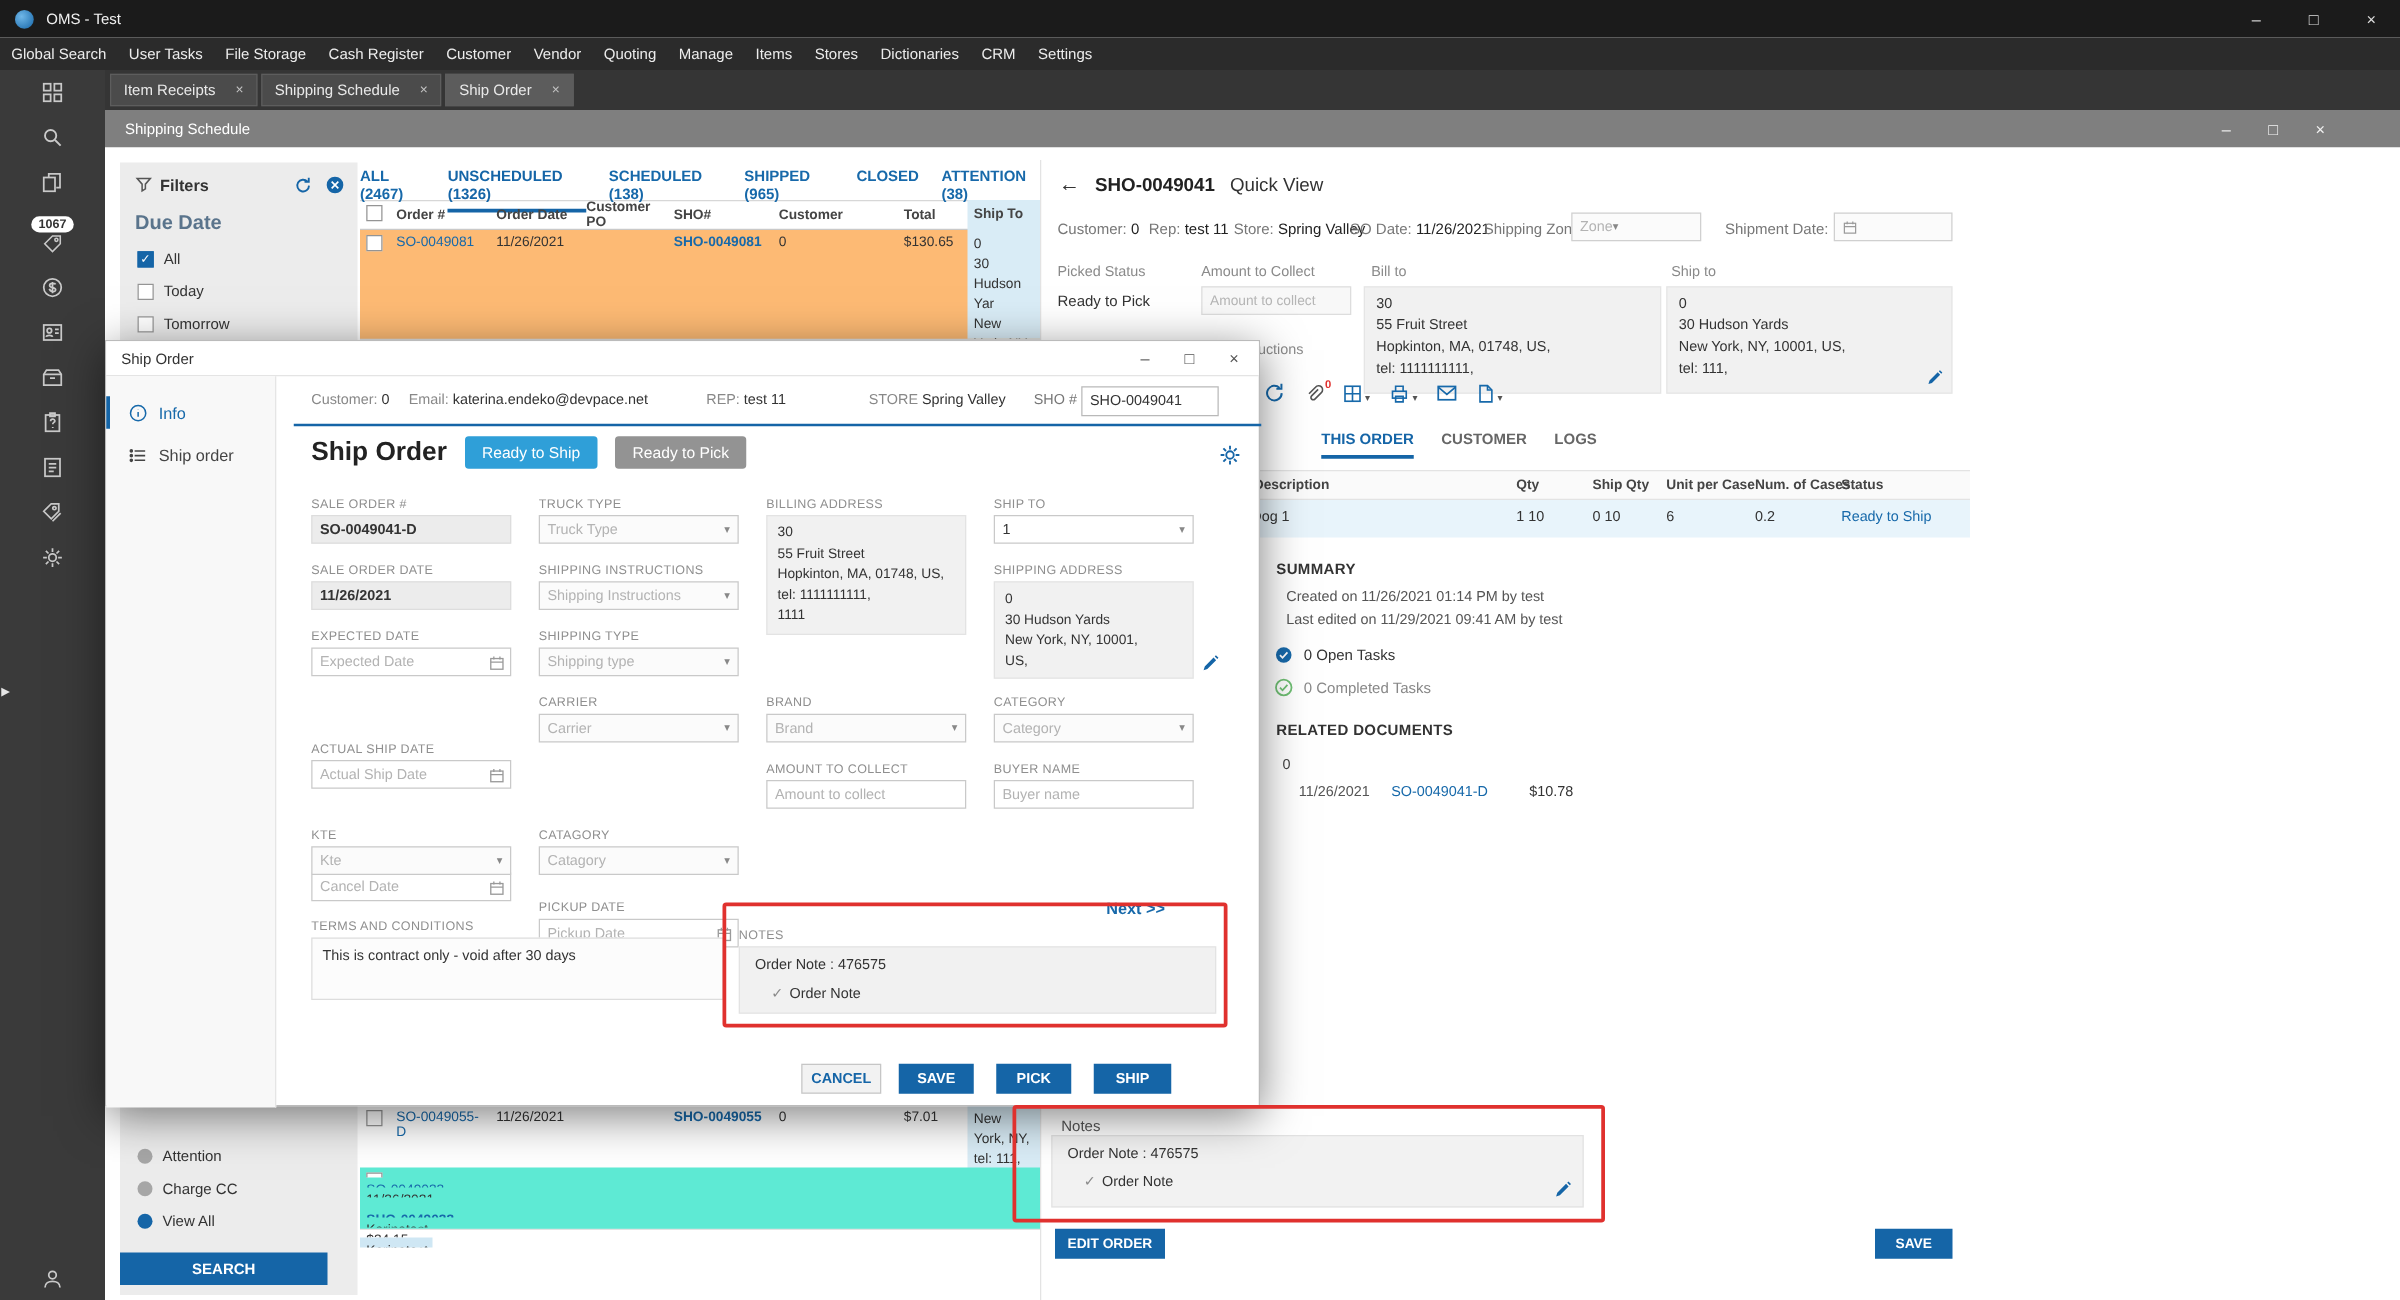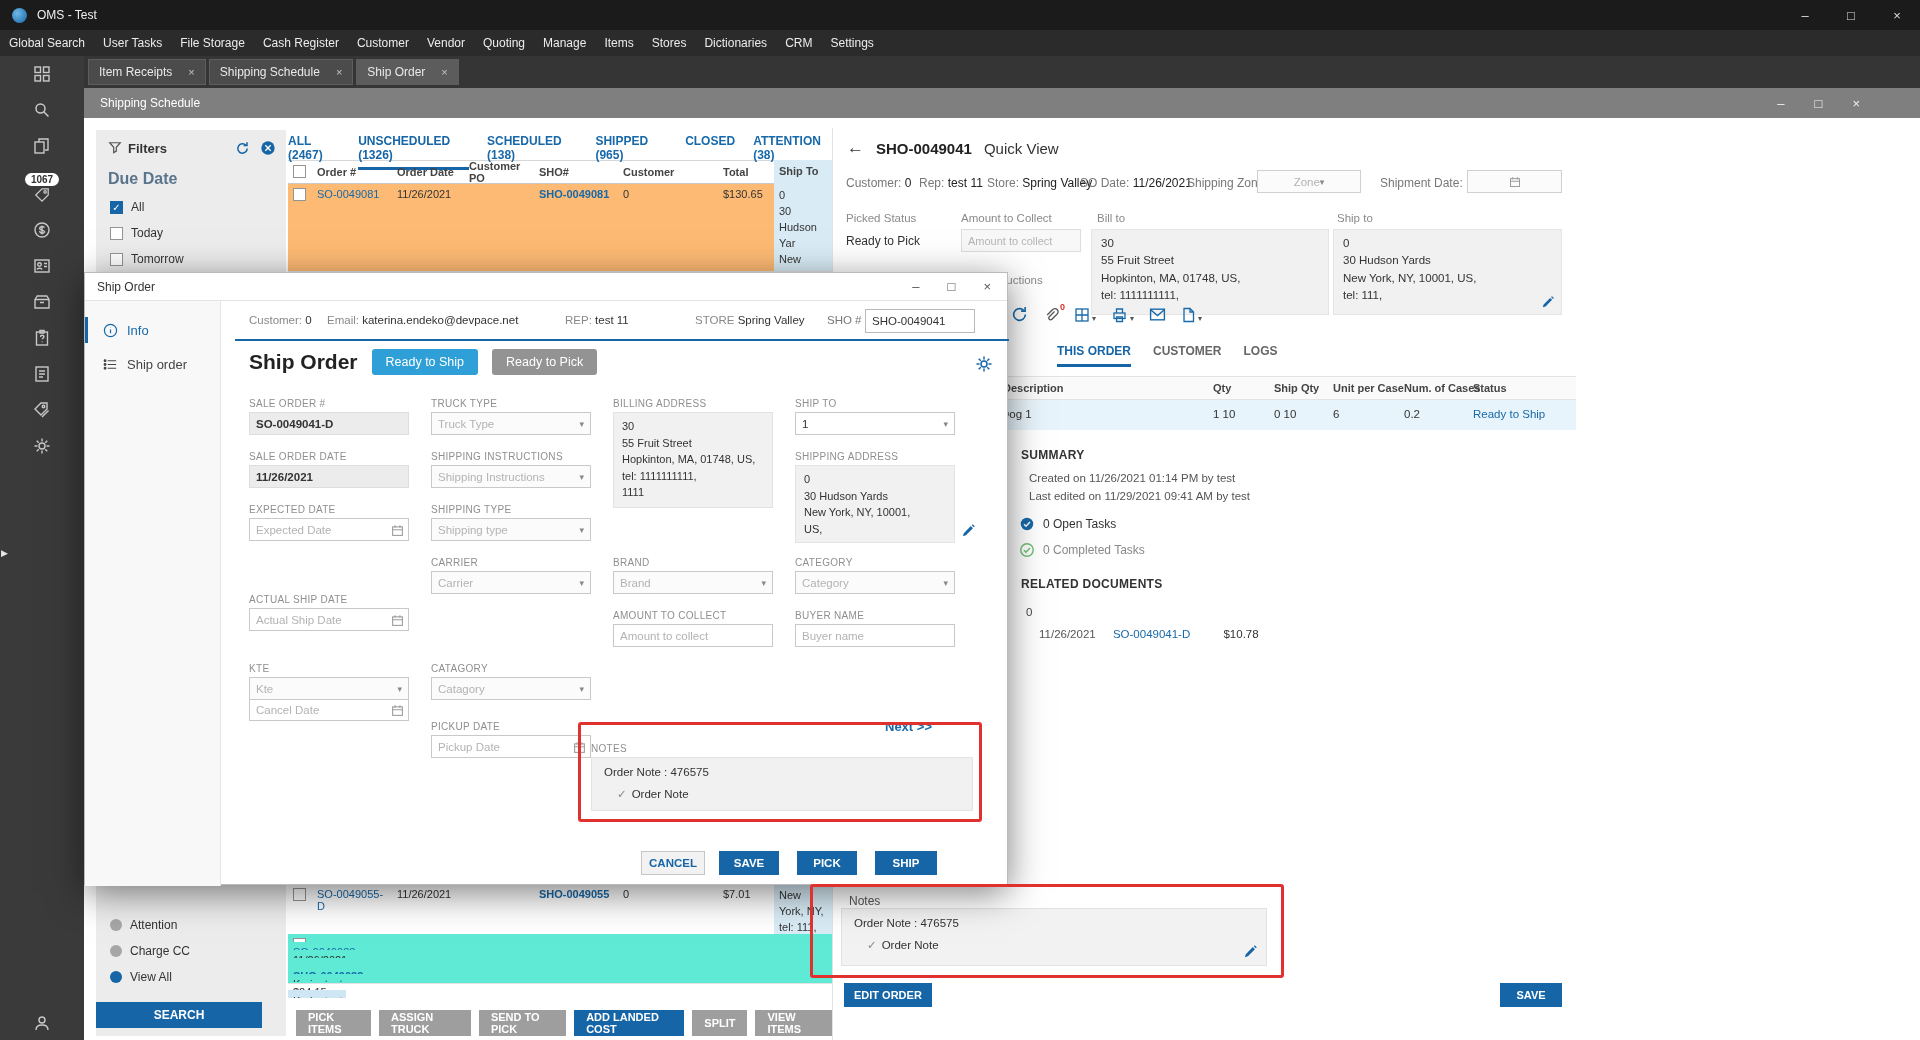--- a/index.html
+++ b/index.html
@@ -69,21 +69,21 @@
   .act-btn.blue { background:#1565a7; }
 
   
   .qv { position:absolute; left:748px; top:10px; width:743px; height:912px; background:#fff; border-left:1px solid #e3e3e3; }
   .qv-header { position:absolute; left:14px; top:10px; display:flex; align-items:center; gap:12px; }
   .qv-back { font-size:17px; color:#333; }
   .qv-title { font-size:15px; font-weight:bold; color:#222; }
   .qv-sub { font-size:15px; color:#333; }
   .qvmeta { position:absolute; top:48px; font-size:12px; color:#222; white-space:nowrap; }
   .mlabel { color:#777; }
-  .qv-sel { position:absolute; height:23px; border:1px solid #d0d0d0; background:#fbfbfb; display:flex; align-items:center; justify-content:center; padding:0 6px; font-size:11.5px; color:#b3b3b3; }
+  .qv-sel { position:absolute; height:23px; border:1px solid #d0d0d0; background:#fbfbfb; display:flex; align-items:center; justify-content:flex-start; padding:0 6px; font-size:11.5px; color:#b3b3b3; }
   .qv-lab { position:absolute; font-size:11.5px; color:#8a8a8a; white-space:nowrap; }
   .qv-val { position:absolute; font-size:12px; color:#333; }
   .qv-input { position:absolute; height:23px; border:1px solid #ddd; background:#f8f8f8; font-size:11px; padding:0 6px; color:#333; font-family:inherit; }
   .qv-input::placeholder { color:#b5b5b5; }
   .addrbox { position:absolute; background:#f1f1f1; border:1px solid #e5e5e5; font-size:11.5px; line-height:1.5; padding:5px 9px; color:#333; }
   .qv-toolbar { position:absolute; left:178px; top:178px; display:flex; gap:15px; align-items:center; color:#1769aa; }
   .tbi { display:flex; align-items:flex-end; gap:2px; position:relative; }
   .tbi .caret { color:#555; font-size:8px; }
   .att-badge { position:absolute; top:-5px; right:-6px; color:#e0312e; font-size:9px; font-weight:bold; }
   .qv-tabs { position:absolute; left:224px; top:216px; display:flex; gap:22px; }
@@ -389,28 +389,20 @@
         <div class="tc c2">11/26/2021</div>
         <div class="tc c3"></div>
         <div class="tc c4 linkb">SHO-0049033</div>
         <div class="tc c5">Karinatest</div>
         <div class="tc c6">$24.15</div>
         <div class="tc c7 shipcell">
           <div>Karinatest</div>
           <div>51 West 51st S</div>
         </div>
       </div>
-      <div class="actions">
-        <div class="act-btn">PICK ITEMS</div>
-        <div class="act-btn">ASSIGN TRUCK</div>
-        <div class="act-btn">SEND TO PICK</div>
-        <div class="act-btn blue">ADD LANDED COST</div>
-        <div class="act-btn">SPLIT</div>
-        <div class="act-btn">VIEW ITEMS</div>
-      </div>
     </div>
 
     <div class="qv">
       <div class="qv-header">
         <span class="qv-back">←</span>
         <span class="qv-title">SHO-0049041</span>
         <span class="qv-sub">Quick View</span>
       </div>
       <div class="qvmeta" style="left:13px"><span class="mlabel">Customer:</span> <span>0</span></div>
       <div class="qvmeta" style="left:86px"><span class="mlabel">Rep:</span> <span>test 11</span></div>
@@ -735,20 +727,24 @@
       <div class="sel">
           <span>Category</span>
           <span class="caret">▾</span>
         </div>
     </div>
     <div class="fld" style="left:560px; top:269px">
       <div class="flabel">BUYER NAME</div>
       <input class="finput" placeholder="Buyer name" style="">
     </div>
 
+    <div class="fld" style="left:14px; top:395px; width:330px">
+      <div class="flabel">TERMS AND CONDITIONS</div>
+      <div class="m-terms-box"><span>This is contract only - void after 30 days</span></div>
+    </div>
     <div class="m-next">Next &gt;&gt;</div>
     <div class="m-notes-label">NOTES</div>
     <div class="m-notes-box">
       <div class="note-l1">Order Note : 476575</div>
       <div class="note-l2"><span class="note-check">✓</span><span>Order Note</span></div>
     </div>
     <div class="m-btn m-cancel">CANCEL</div>
     <div class="m-btn m-save">SAVE</div>
     <div class="m-btn m-pick">PICK</div>
     <div class="m-btn m-ship">SHIP</div>

